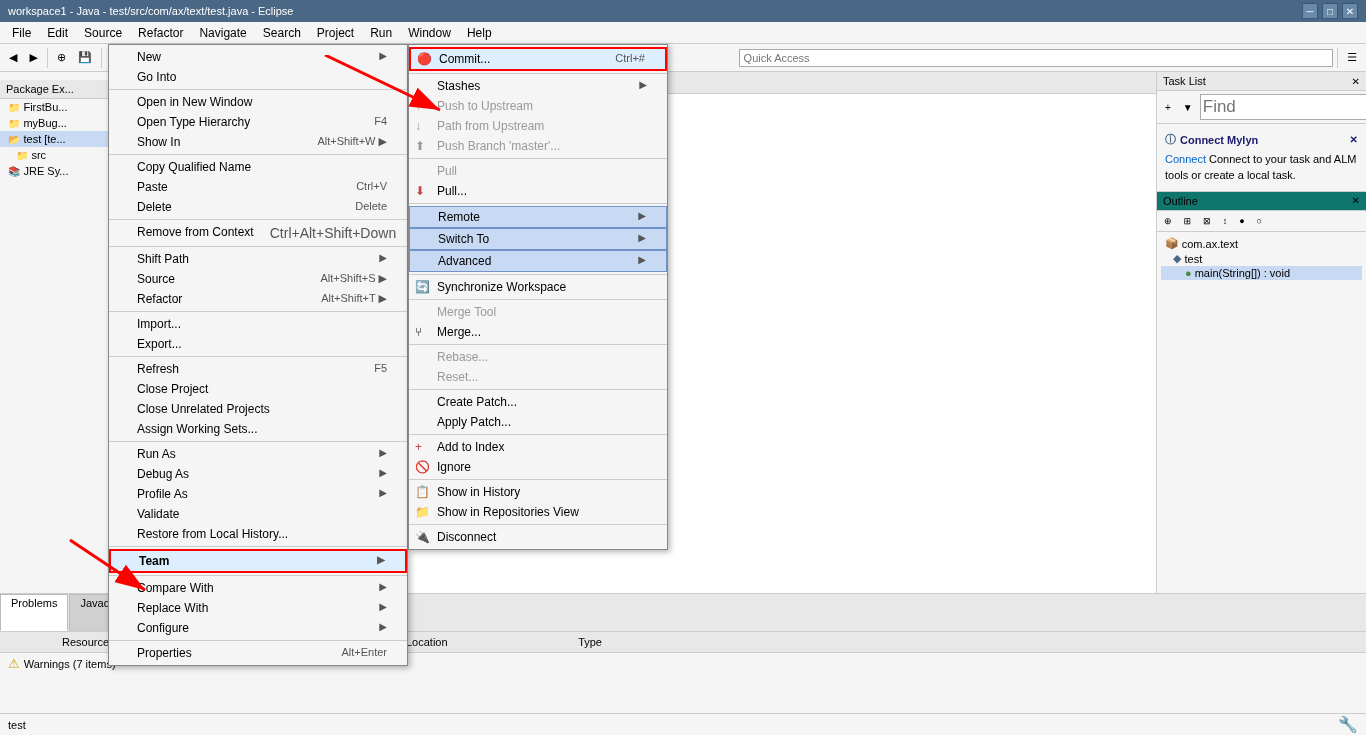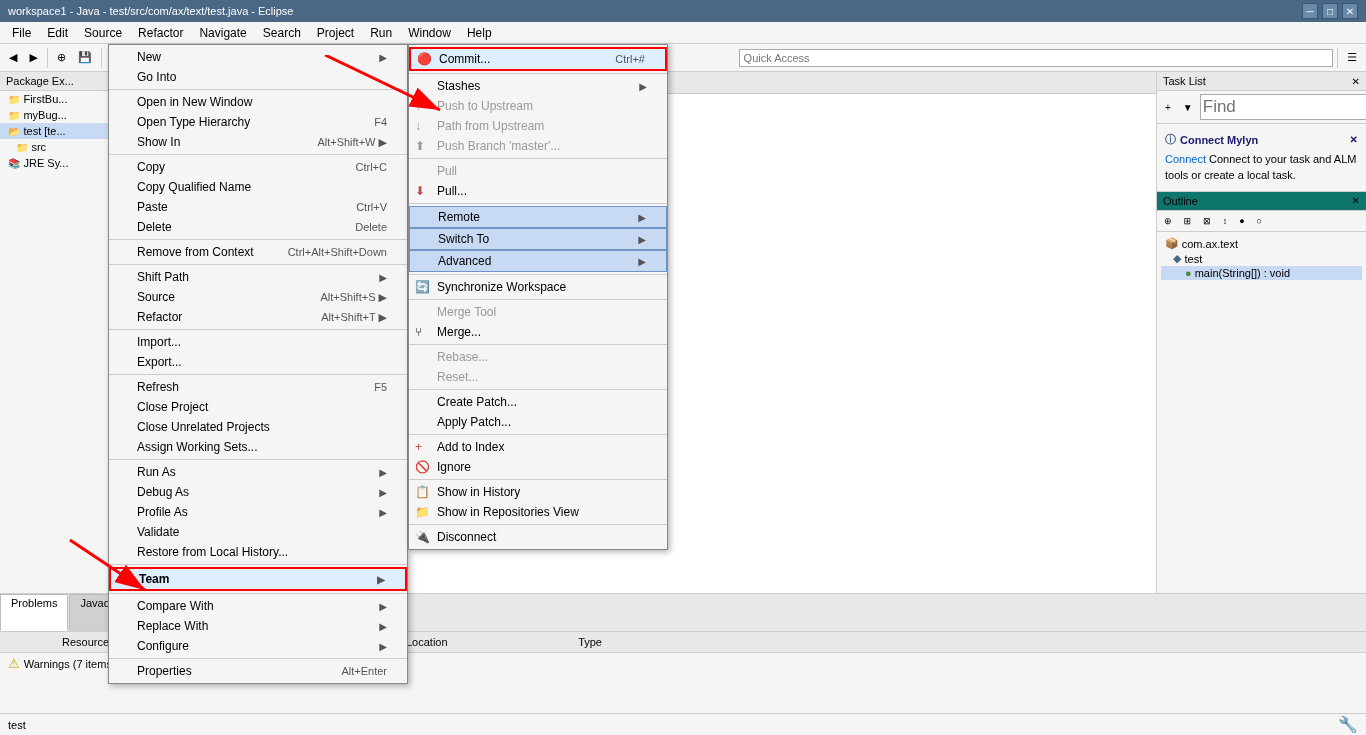--- a/index.html
+++ b/index.html
@@ -81,20 +81,21 @@
       overflow: hidden;
     }
     #package-explorer-header {
       background: #e8e8e8;
       padding: 3px 6px;
       font-size: 11px;
       border-bottom: 1px solid #ccc;
       display: flex;
       justify-content: space-between;
       align-items: center;
+      margin-top: 8px;
     }
     .tree-item {
       padding: 2px 4px 2px 8px;
       font-size: 11px;
       cursor: pointer;
       display: flex;
       align-items: center;
       gap: 3px;
     }
     .tree-icon { font-size: 10px; }
@@ -234,21 +235,21 @@
       border: 1px solid #888;
       box-shadow: 2px 2px 6px rgba(0,0,0,0.3);
       z-index: 201;
     }
 
     .ctx-item {
       padding: 3px 20px 3px 28px;
       font-size: 12px;
       cursor: pointer;
       display: flex;
-      align-items: center;
+      align-items: flex-start;
       justify-content: space-between;
       position: relative;
       white-space: nowrap;
     }
     .ctx-item.highlighted { background: #c8daf3; border: 1px solid #7094c7; }
     .ctx-item.disabled { color: #999; cursor: default; }
     .ctx-separator {
       height: 1px;
       background: #ccc;
       margin: 2px 0;
@@ -539,38 +540,34 @@
     <div class="ctx-item">
         <span>Open Type Hierarchy</span>
         <span class="ctx-shortcut">F4</span>
       </div>
     <div class="ctx-item">
         <span>Show In</span>
         <span class="ctx-shortcut">Alt+Shift+W ▶</span>
       </div>
     <div class="ctx-separator"></div>
     <div class="ctx-item">
-        <span>Copy</span>
-        <span class="ctx-shortcut">Ctrl+C</span>
-      </div>
-    <div class="ctx-item">
         <span>Copy Qualified Name</span>
       </div>
     <div class="ctx-item">
         <span>Paste</span>
         <span class="ctx-shortcut">Ctrl+V</span>
       </div>
     <div class="ctx-item">
         <span>Delete</span>
         <span class="ctx-shortcut">Delete</span>
       </div>
     <div class="ctx-separator"></div>
     <div class="ctx-item">
         <span>Remove from Context</span>
-        <span class="ctx-shortcut" style="font-size:11px;">Ctrl+Alt+Shift+Down</span>
+        <span class="ctx-shortcut" style="font-size:14px;">Ctrl+Alt+Shift+Down</span>
       </div>
     <div class="ctx-separator"></div>
     <div class="ctx-item">
         <span>Shift Path</span>
         <span class="ctx-arrow">▶</span>
       </div>
     <div class="ctx-item">
         <span>Source</span>
         <span class="ctx-shortcut">Alt+Shift+S ▶</span>
       </div>

